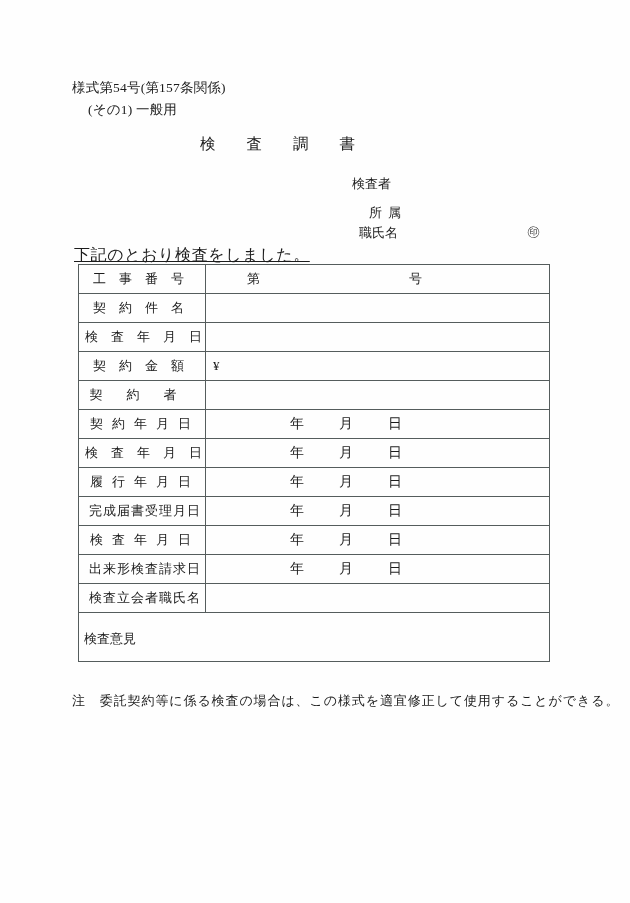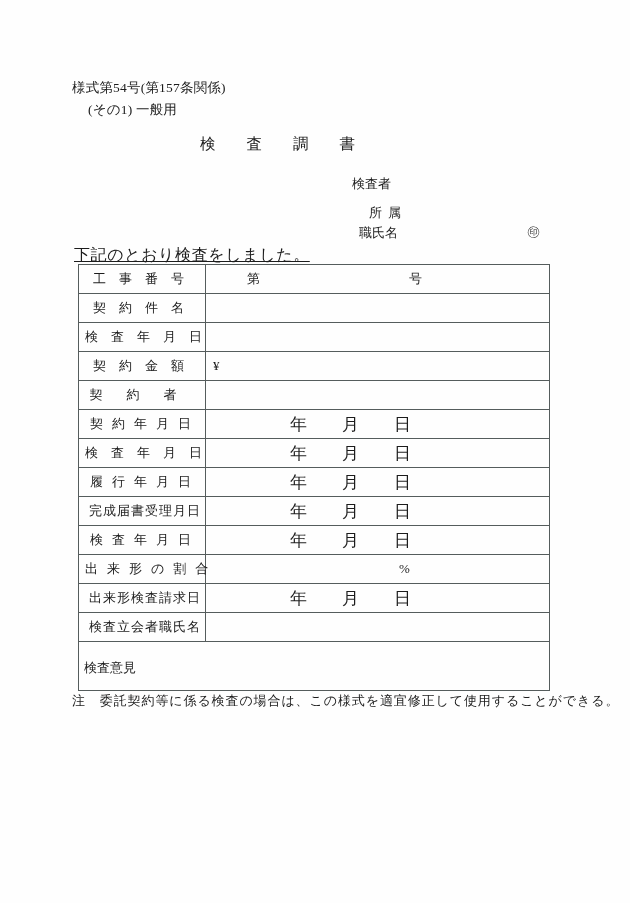--- a/index.html
+++ b/index.html
@@ -136,21 +136,21 @@
     white-space: nowrap;
     font-size: 13px;
   }
   .pos-dai { left: 41px; }
   .pos-gou { left: 203px; }
   .val-date {
     position: absolute;
     left: 84px;
     top: 50%;
     transform: translateY(-50%);
-    font-size: 17px;
+    font-size: 14px;
     letter-spacing: 35px;
     white-space: nowrap;
   }
   .val-pct {
     position: absolute;
     left: 193px;
     top: 50%;
     transform: translateY(-50%);
     font-size: 13px;
   }
@@ -258,26 +258,20 @@
         </td>
       </tr>
 
       <tr>
         <td class="lbl lbl-w5"><span>検査年月日</span></td>
         <td class="val">
           <span class="val-date">年月日</span>
         </td>
       </tr>
 
-      <tr>
-        <td class="lbl lbl-w5"><span>出来形の割合</span></td>
-        <td class="val">
-          <span class="val-pct">%</span>
-        </td>
-      </tr>
 
       <tr>
         <td class="lbl lbl-tight"><span>出来形検査請求日</span></td>
         <td class="val">
           <span class="val-date">年月日</span>
         </td>
       </tr>
 
       <tr>
         <td class="lbl lbl-tight"><span>検査立会者職氏名</span></td>

